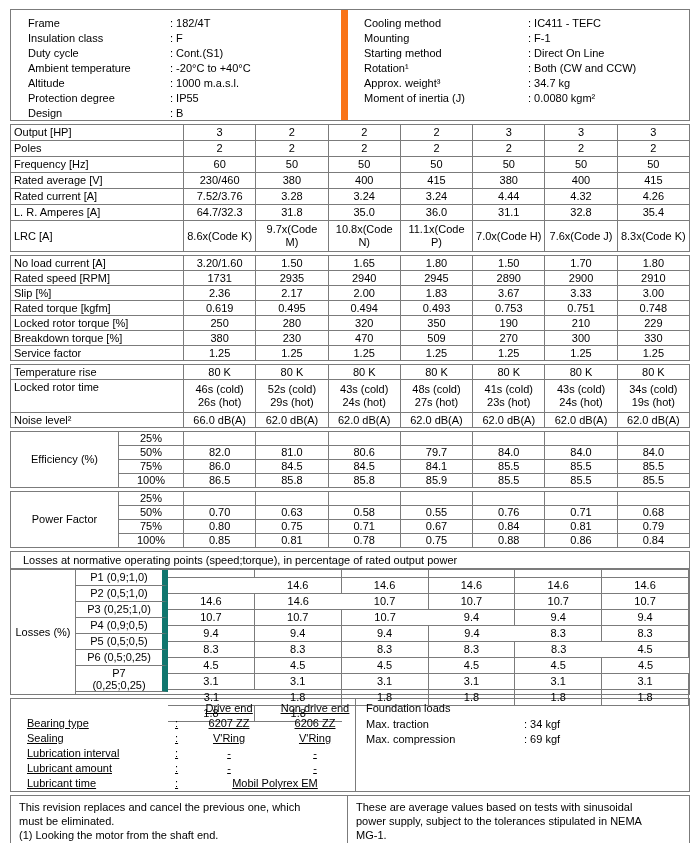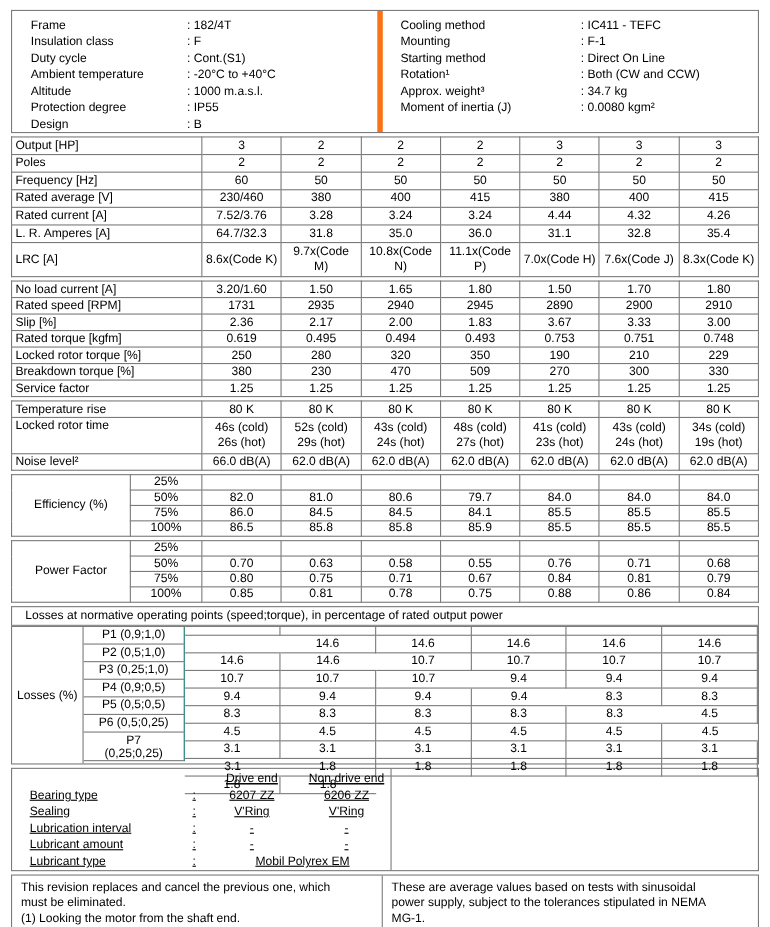--- a/index.html
+++ b/index.html
@@ -4,21 +4,21 @@
 <style>
   html,body{margin:0;padding:0;background:#fff;}
   body{width:700px;height:843px;overflow:hidden;font-family:"Liberation Sans","DejaVu Sans",sans-serif;font-size:11px;color:#000;}
   .page{padding:9px 10px 0 10px;width:680px;box-sizing:content-box;}
   .gap{height:3px;}
   .box{border:1px solid #7b7b7b;box-sizing:border-box;background:#fff;}
 
   
   .info{display:flex;height:112px;}
   .info-half{padding:6px 0 0 17px;box-sizing:border-box;}
-  .info-left{width:337px;border-right:5px solid #f97316;}
+  .info-left{width:337px;border-right:7px solid #f97316;}
   .info-right{flex:1;padding-left:16px;}
   .info-row{line-height:15px;height:15px;white-space:nowrap;}
   .il{display:inline-block;}
   .info-left .il{width:142px;}
   .info-right .il{width:164px;}
 
   
   table.spec{border-collapse:collapse;width:680px;table-layout:fixed;}
   table.spec td{border:1px solid #7b7b7b;text-align:center;vertical-align:middle;padding:0 1px;height:14px;line-height:13px;white-space:pre-line;overflow:hidden;}
   table.spec td.lbl{text-align:left;padding-left:3px;white-space:nowrap;}
@@ -28,21 +28,21 @@
   td.lblmain{text-align:center;}
   table.eff td{height:13px;}
 
   
   .losses-title{height:18px;line-height:17px;padding-left:12px;}
 
   
   .losses{display:flex;height:126px;}
   .l-main{width:65px;border-right:1px solid #7b7b7b;display:flex;align-items:center;justify-content:center;box-sizing:border-box;}
   .l-pts{width:92px;box-sizing:border-box;}
-  .l-pts .pcell{height:16px;line-height:15px;text-align:center;border-right:1px solid #0f766e;border-bottom:1px solid #7b7b7b;box-sizing:border-box;white-space:pre-line;}
+  .l-pts .pcell{height:16px;line-height:15px;text-align:center;border-right:6px solid #0f766e;border-bottom:1px solid #7b7b7b;box-sizing:border-box;white-space:pre-line;}
   .l-pts .p7{height:26px;line-height:12px;padding-top:1px;}
   .l-vals{flex:1;display:grid;grid-template-columns:repeat(6,1fr);grid-template-rows:8px repeat(7,16px);}
   .l-vals > div{border-right:1px solid #7b7b7b;border-bottom:1px solid #7b7b7b;text-align:center;line-height:15px;box-sizing:border-box;}
   .l-vals > div:nth-child(7n){border-right:none;}
 
   
   .bearing{display:flex;height:94px;}
   .bearing-left{width:345px;border-right:1px solid #7b7b7b;box-sizing:border-box;padding:2px 0 0 16px;}
   .bgrid{display:grid;grid-template-columns:148px 14px 80px 92px;grid-auto-rows:15px;line-height:14px;text-decoration:underline;}
   .bgrid .bval{text-align:center;}
@@ -529,24 +529,29 @@
           <div class="bval">V'Ring</div>
           <div class="bval">V'Ring</div>
         <div>Lubrication interval</div>
           <div>:</div>
           <div class="bval">-</div>
           <div class="bval">-</div>
         <div>Lubricant amount</div>
           <div>:</div>
           <div class="bval">-</div>
           <div class="bval">-</div>
-        <div>Lubricant type</div>
+        <div>Lubricant time</div>
           <div>:</div>
           <div class="bspan">Mobil Polyrex EM</div>
       </div>
+    </div>
+    <div class="bearing-right">
+      <div class="ftitle">Foundation loads</div>
+      <div class="frow"><span class="fl">Max. traction</span><span>: 34 kgf</span></div>
+      <div class="frow"><span class="fl">Max. compression</span><span>: 69 kgf</span></div>
     </div>
   </div>
 
   <div class="gap"></div>
 
   <div class="box footer">
     <div class="footer-left">
       <p>This revision replaces and cancel the previous one, which must be eliminated.</p>
       <p>(1) Looking the motor from the shaft end.</p>
     </div>

